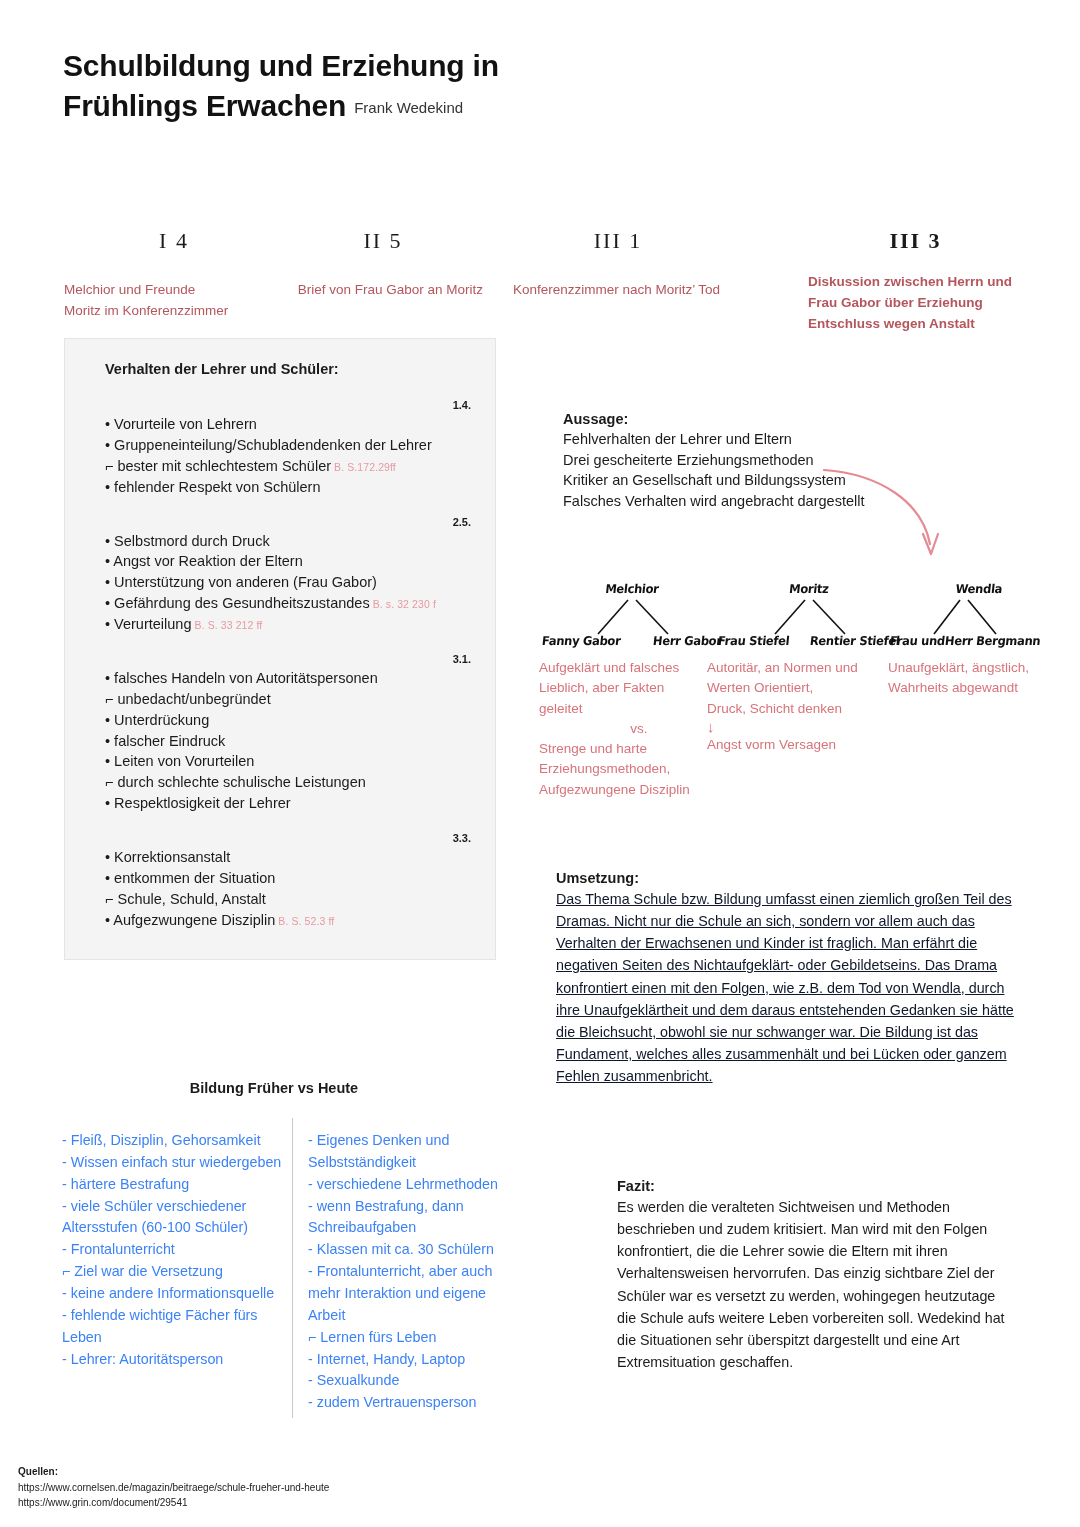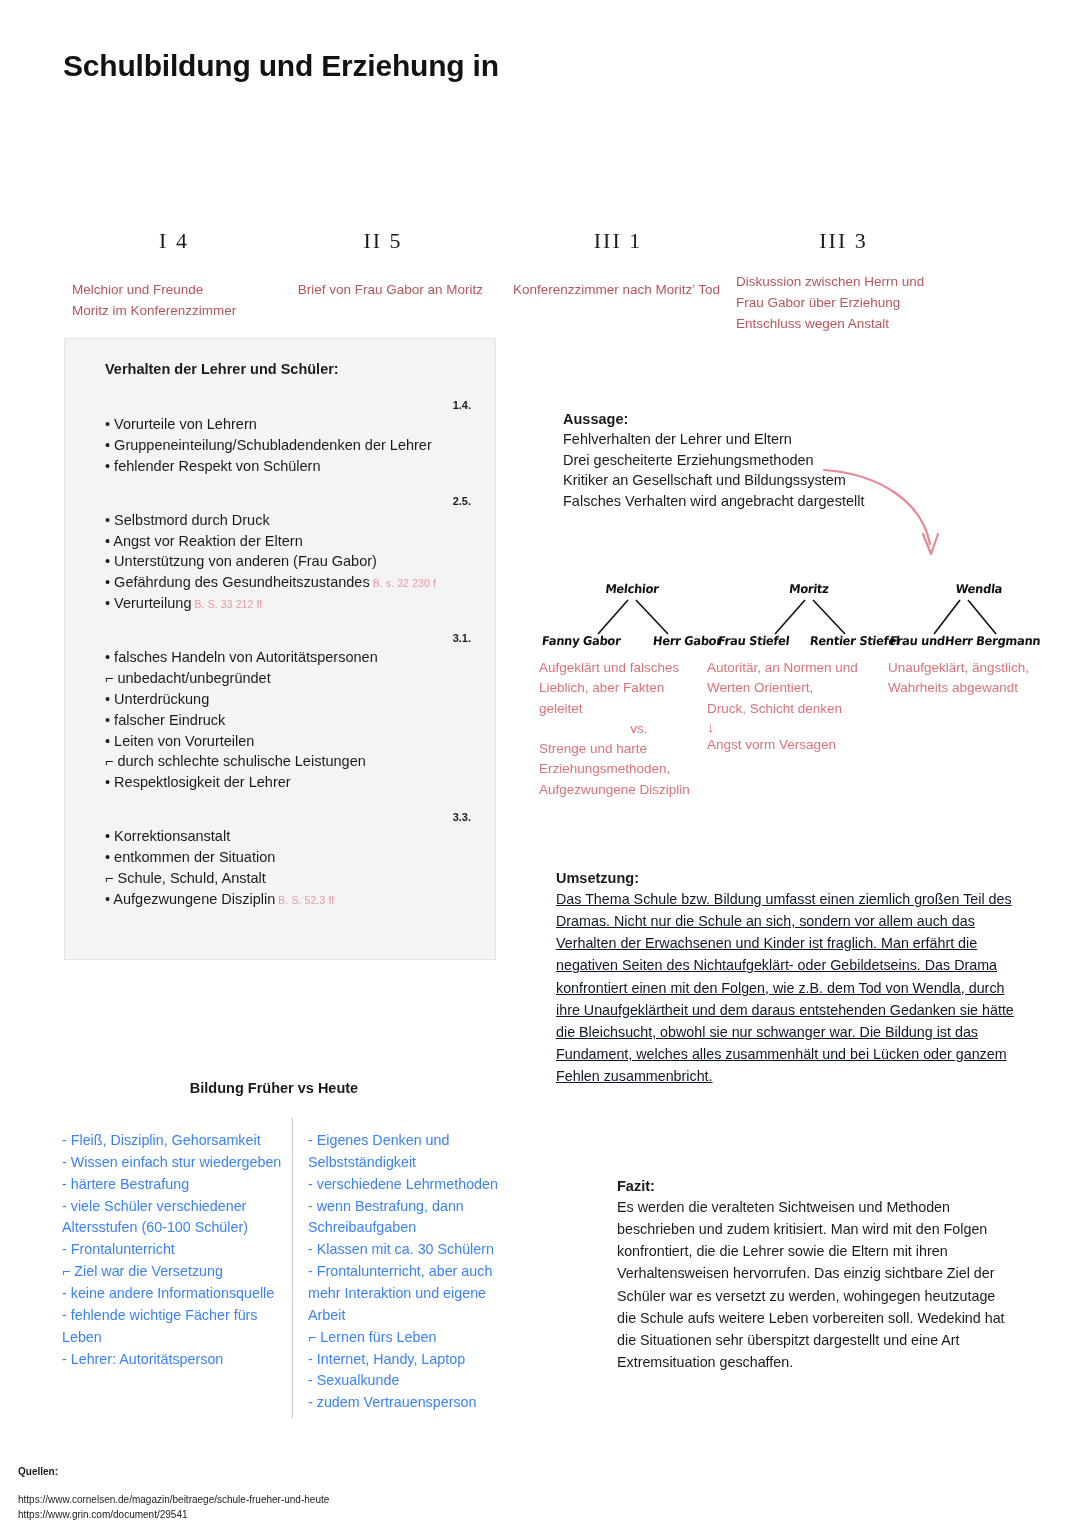--- a/index.html
+++ b/index.html
@@ -183,63 +183,67 @@
     line-height: 1.55;
     color: #1b1b1b;
   }
 
   
   #sources { left: 18px; top: 1466px; }
   #sources .src-head {
     font-size: 10px;
     font-weight: bold;
     color: #1b1b1b;
-    margin-bottom: 16px;
+    margin-bottom: 4px;
   }
   #sources .src-line {
     font-size: 10px;
     line-height: 1.45;
     color: #1b1b1b;
   }
 </style>
 </head>
 <body>
 
 <div class="abs" id="title-block">
   <div id="title-line1">Schulbildung und Erziehung in</div>
+  <div>
+    <span id="title-line2">Frühlings Erwachen</span><span id="title-author">Frank Wedekind</span>
+  </div>
 </div>
 
 <div class="scene-col" id="scene-0" style="left:64px; width:220px;">
   <div class="scene-roman">I 4</div>
-  <div class="scene-desc" style="white-space:pre-line;margin-left:8px;">Melchior und Freunde
+  <div class="scene-desc" style="white-space:pre-line;">Melchior und Freunde
 Moritz im Konferenzzimmer</div>
 </div>
 <div class="scene-col" id="scene-1" style="left:283px; width:200px;">
   <div class="scene-roman">II 5</div>
   <div class="scene-desc" style="white-space:pre-line;text-align:right;">Brief von Frau Gabor an Moritz</div>
 </div>
 <div class="scene-col" id="scene-2" style="left:513px; width:210px;">
   <div class="scene-roman">III 1</div>
   <div class="scene-desc" style="white-space:pre-line;">Konferenzzimmer nach Moritz’ Tod</div>
 </div>
-<div class="scene-col" id="scene-3" style="left:736px; width:215px; top:228px;">
+<div class="scene-col" id="scene-3" style="left:808px; width:215px; top:228px;font-weight:bold;">
   <div class="scene-roman">III 3</div>
   <div class="scene-desc" style="white-space:pre-line; margin-top:14px;">Diskussion zwischen Herrn und
 Frau Gabor über Erziehung
 Entschluss wegen Anstalt</div>
 </div>
 
 <div class="abs" id="left-box">
   <div id="left-box-inner">
     <div class="lb-heading">Verhalten der Lehrer und Schüler:</div>
     <div id="lb-groups">
         <div class="lb-group">
           <div class="lb-group-num">1.4.</div>
           <div class="lb-item">• Vorurteile von Lehrern</div>
           <div class="lb-item">• Gruppeneinteilung/Schubladendenken der Lehrer</div>
+          <div class="lb-item">⌐ bester mit schlechtestem Schüler<span class="lb-ref">B. S.172.29ff</span></div>
           <div class="lb-item">• fehlender Respekt von Schülern</div>
         </div>
         <div class="lb-group">
           <div class="lb-group-num">2.5.</div>
           <div class="lb-item">• Selbstmord durch Druck</div>
           <div class="lb-item">• Angst vor Reaktion der Eltern</div>
           <div class="lb-item">• Unterstützung von anderen (Frau Gabor)</div>
           <div class="lb-item">• Gefährdung des Gesundheitszustandes<span class="lb-ref">B. s. 32 230 f</span></div>
           <div class="lb-item">• Verurteilung<span class="lb-ref">B. S. 33 212 ff</span></div>
         </div>

